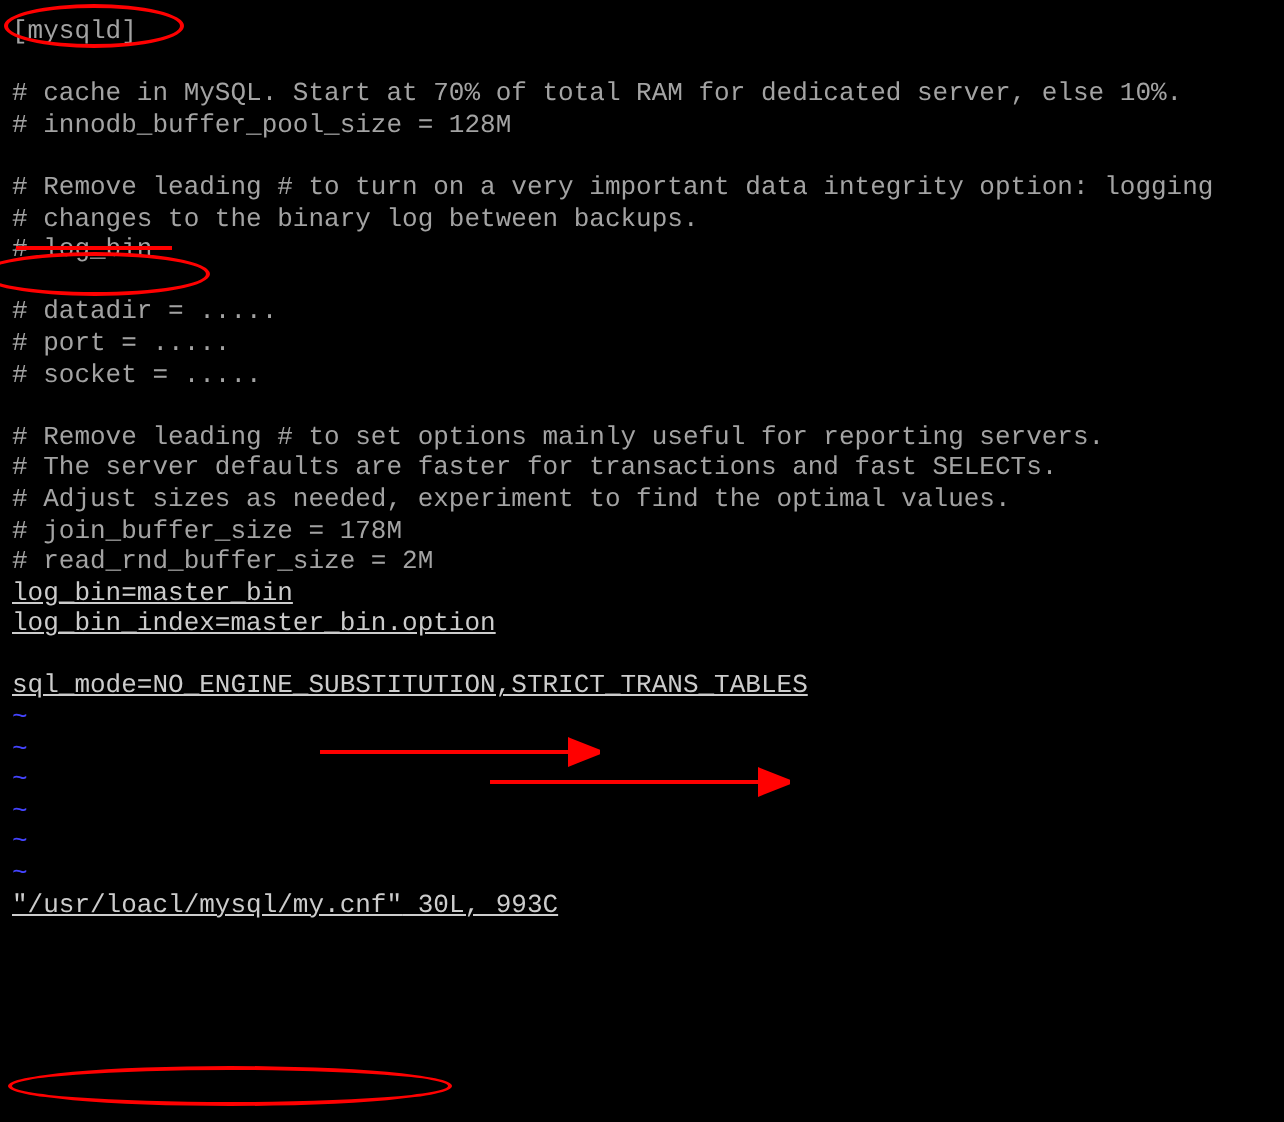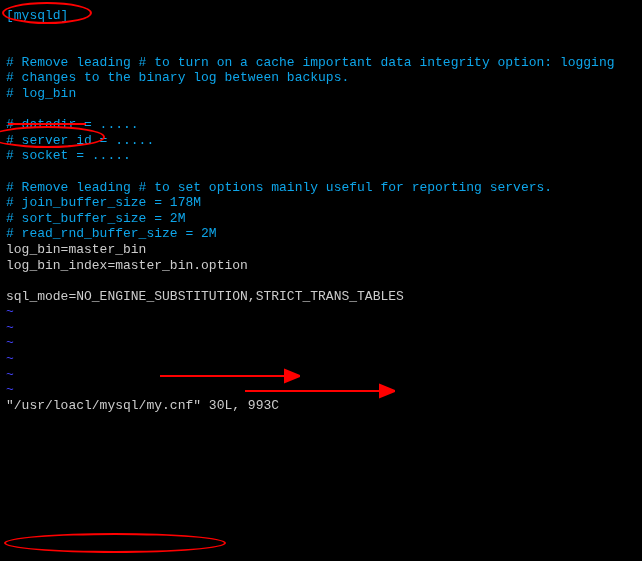--- a/index.html
+++ b/index.html
@@ -7,22 +7,22 @@
       background: #000;
       font-family: 'Courier New', monospace;
       font-size: 13px;
       line-height: 1.2;
       width: 642px;
       height: 561px;
       overflow: hidden;
       padding: 8px 6px;
       position: relative;
     }
-    .line { white-space: pre; color: #0ea5e9; }
-    .white { color: #cccccc; }
+    .line { white-space: pre; color: #a3a3a3; }
+    .white { color: #cccccc; text-decoration: underline; }
     .tilde { color: #4444ff; }
     .annotation-ellipse {
       position: absolute;
       border: 2px solid #ff0000;
       border-radius: 50%;
       pointer-events: none;
     }
     .arrow {
       position: absolute;
       pointer-events: none;
@@ -38,32 +38,35 @@
       background: #ff0000;
       pointer-events: none;
     }
   </style>
 </head>
 <body>
 
 <div>
   <div class="line">[mysqld]</div>
   <div class="line">&nbsp;</div>
+  <div class="line"># cache in MySQL. Start at 70% of total RAM for dedicated server, else 10%.</div>
+  <div class="line"># innodb_buffer_pool_size = 128M</div>
   <div class="line">&nbsp;</div>
-  <div class="line"># Remove leading # to turn on a cache important data integrity option: logging</div>
+  <div class="line"># Remove leading # to turn on a very important data integrity option: logging</div>
   <div class="line"># changes to the binary log between backups.</div>
   <div class="line"># log_bin</div>
   <div class="line">&nbsp;</div>
   <div class="line"># datadir = .....</div>
-  <div class="line"># server_id = .....</div>
+  <div class="line"># port = .....</div>
   <div class="line"># socket = .....</div>
   <div class="line">&nbsp;</div>
   <div class="line"># Remove leading # to set options mainly useful for reporting servers.</div>
+  <div class="line"># The server defaults are faster for transactions and fast SELECTs.</div>
+  <div class="line"># Adjust sizes as needed, experiment to find the optimal values.</div>
   <div class="line"># join_buffer_size = 178M</div>
-  <div class="line"># sort_buffer_size = 2M</div>
   <div class="line"># read_rnd_buffer_size = 2M</div>
   <div class="line white">log_bin=master_bin</div>
   <div class="line white">log_bin_index=master_bin.option</div>
   <div class="line">&nbsp;</div>
   <div class="line white">sql_mode=NO_ENGINE_SUBSTITUTION,STRICT_TRANS_TABLES</div>
   <div class="line tilde">~</div>
   <div class="line tilde">~</div>
   <div class="line tilde">~</div>
   <div class="line tilde">~</div>
   <div class="line tilde">~</div>

